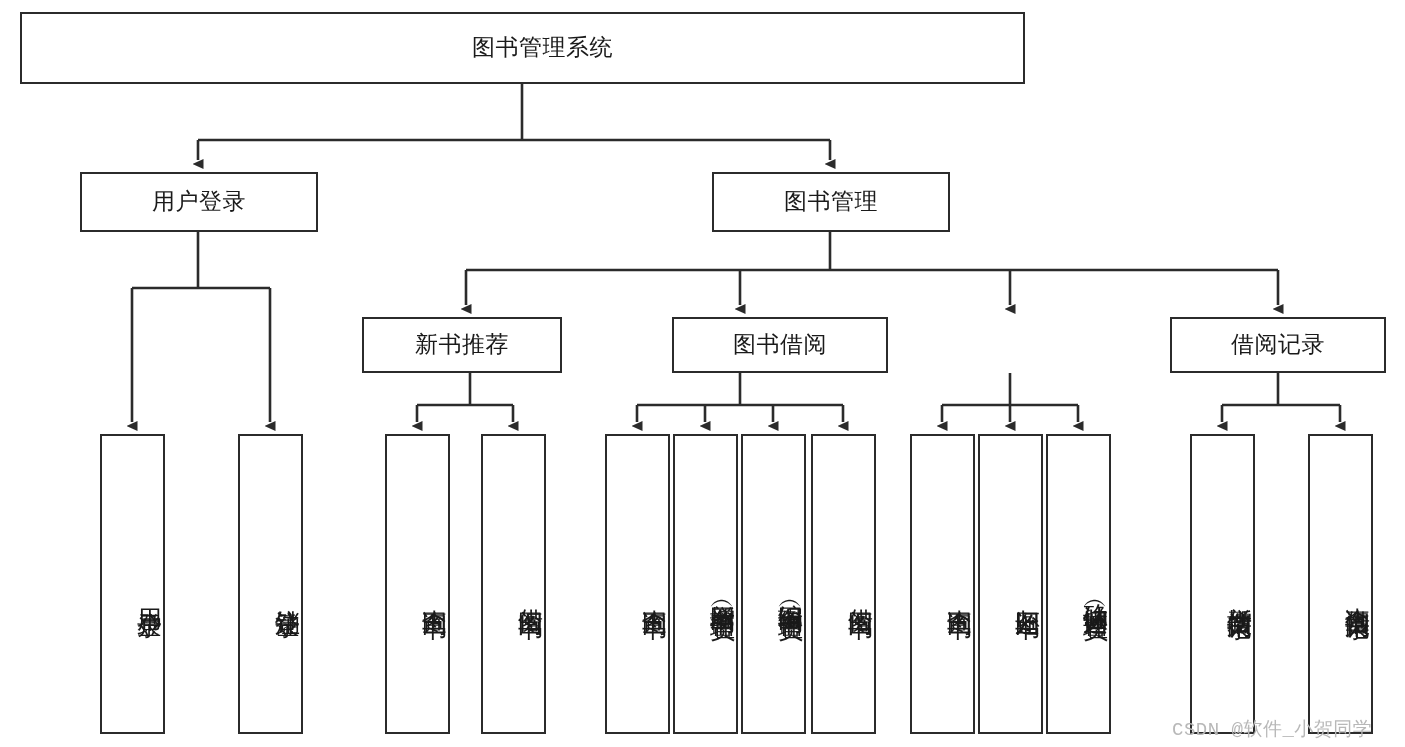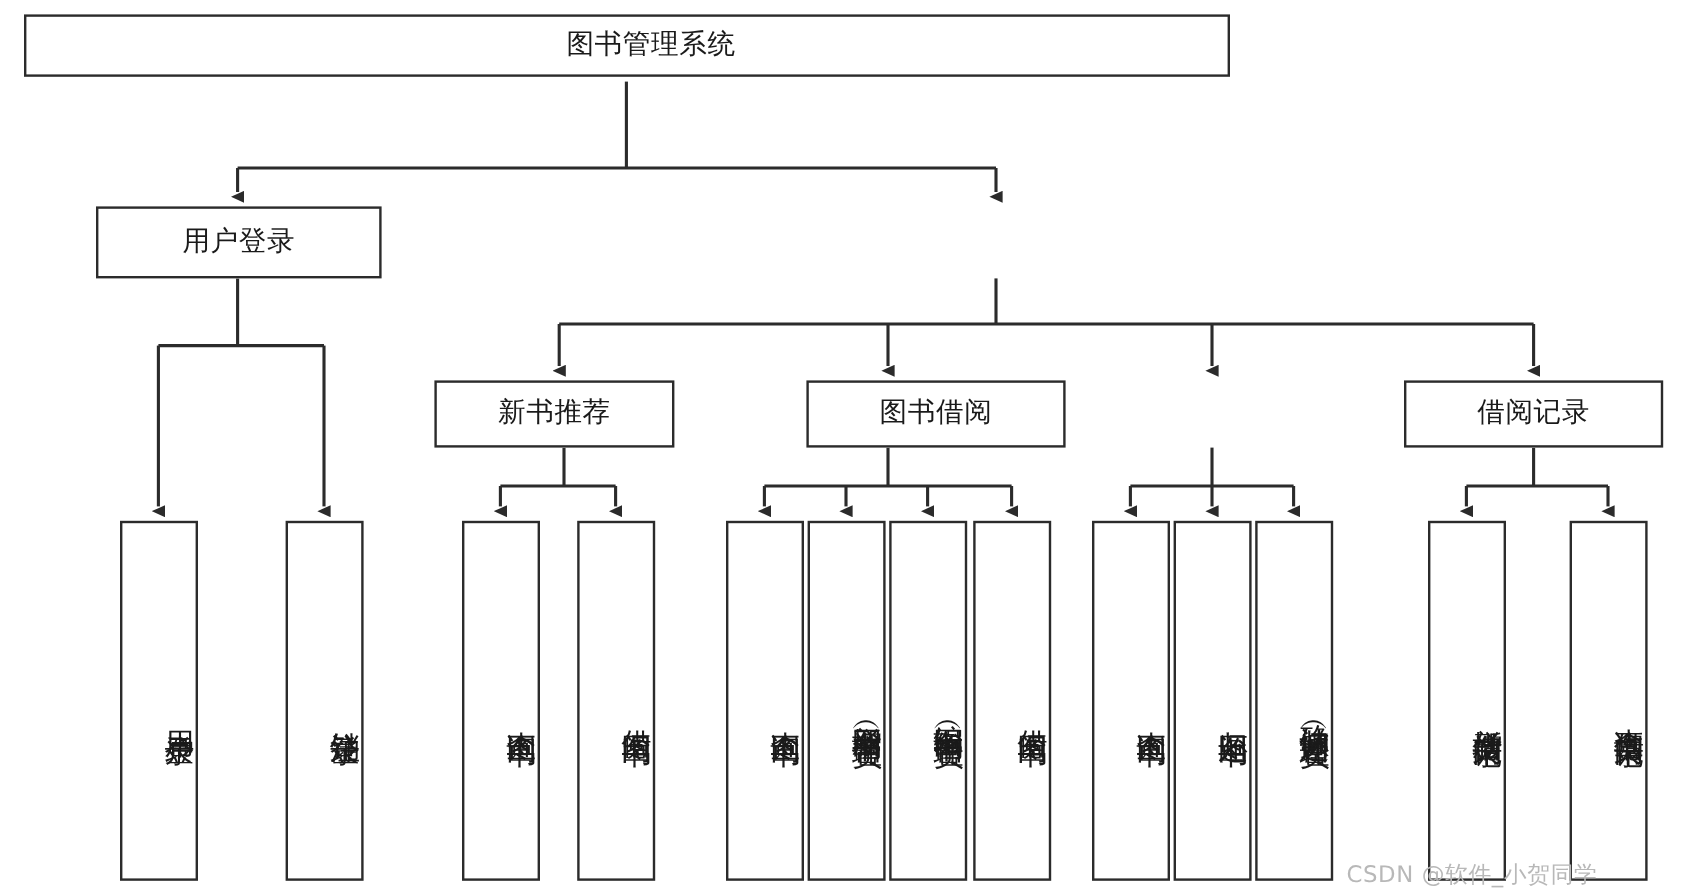--- a/index.html
+++ b/index.html
@@ -114,26 +114,29 @@
       <path d="M1010,405 L1010,422" marker-end="url(#arrow)"></path>
       <path d="M1078,405 L1078,422" marker-end="url(#arrow)"></path>
 
       <path d="M1278,373 L1278,405"></path>
       <path d="M1222,405 L1340,405"></path>
       <path d="M1222,405 L1222,422" marker-end="url(#arrow)"></path>
       <path d="M1340,405 L1340,422" marker-end="url(#arrow)"></path>
     </g>
   </svg>
 
-  <div class="node horiz" style="left:20px; top:12px; width:1005px; height:52px;padding-left:40px;">
+  <div class="node horiz" style="left:20px; top:12px; width:1005px; height:72px;padding-left:40px;">
     <span class="txt">图书管理系统</span>
   </div>
 
   <div class="node horiz" style="left:80px; top:172px; width:238px; height:60px;">
     <span class="txt">用户登录</span>
+  </div>
+  <div class="node horiz" style="left:712px; top:172px; width:238px; height:60px;">
+    <span class="txt">图书管理</span>
   </div>
 
   <div class="node horiz" style="left:362px; top:317px; width:200px; height:56px;">
     <span class="txt">新书推荐</span>
   </div>
   <div class="node horiz" style="left:632px; top:317px; width:216px; height:56px;margin-left:40px;">
     <span class="txt">图书借阅</span>
   </div>
   <div class="node horiz" style="left:1170px; top:317px; width:216px; height:56px;">
     <span class="txt">借阅记录</span>
@@ -176,15 +179,15 @@
     <span class="txt">确认归还（管理员）</span>
   </div>
 
   <div class="node vert" style="left:1190px; top:434px; width:65px; height:300px;">
     <span class="txt">新增借阅记录</span>
   </div>
   <div class="node vert" style="left:1308px; top:434px; width:65px; height:300px;">
     <span class="txt">查询借阅记录</span>
   </div>
 
-  <div class="watermark" style="left:1122px; top:716px;">CSDN @软件_小贺同学</div>
+  <div class="watermark" style="left:1172px; top:716px;font-family:Liberation Mono, monospace;">CSDN @软件_小贺同学</div>
 
 </div>
 
 </body></html>

